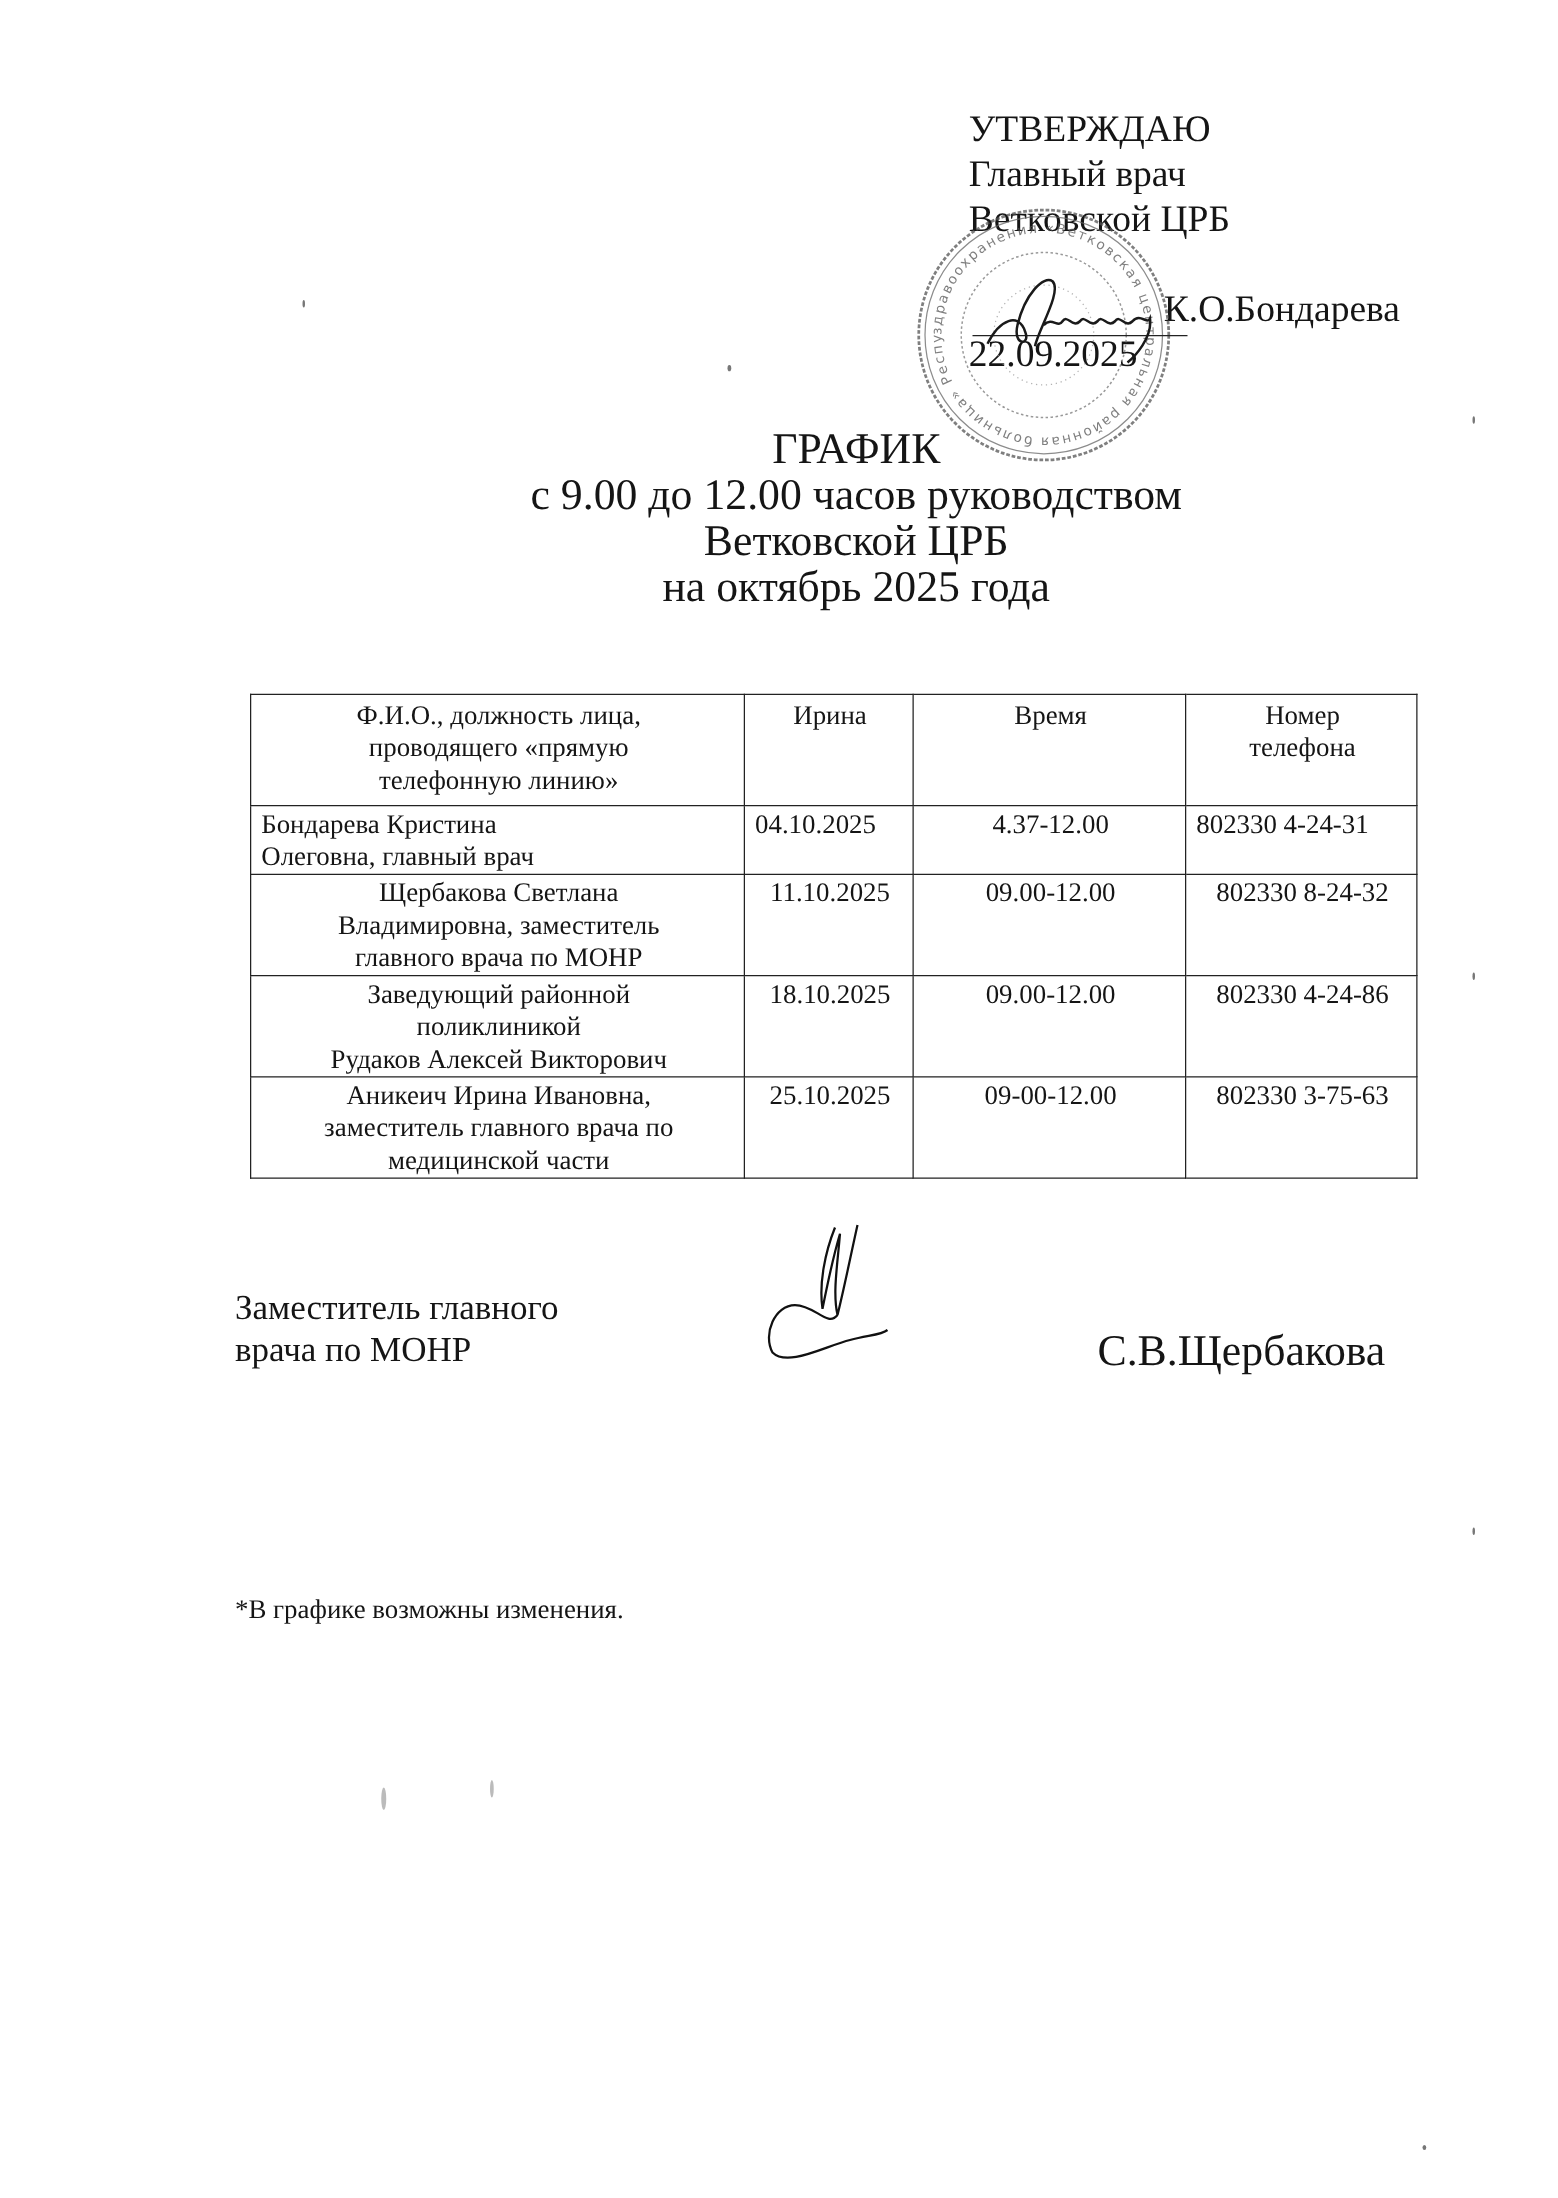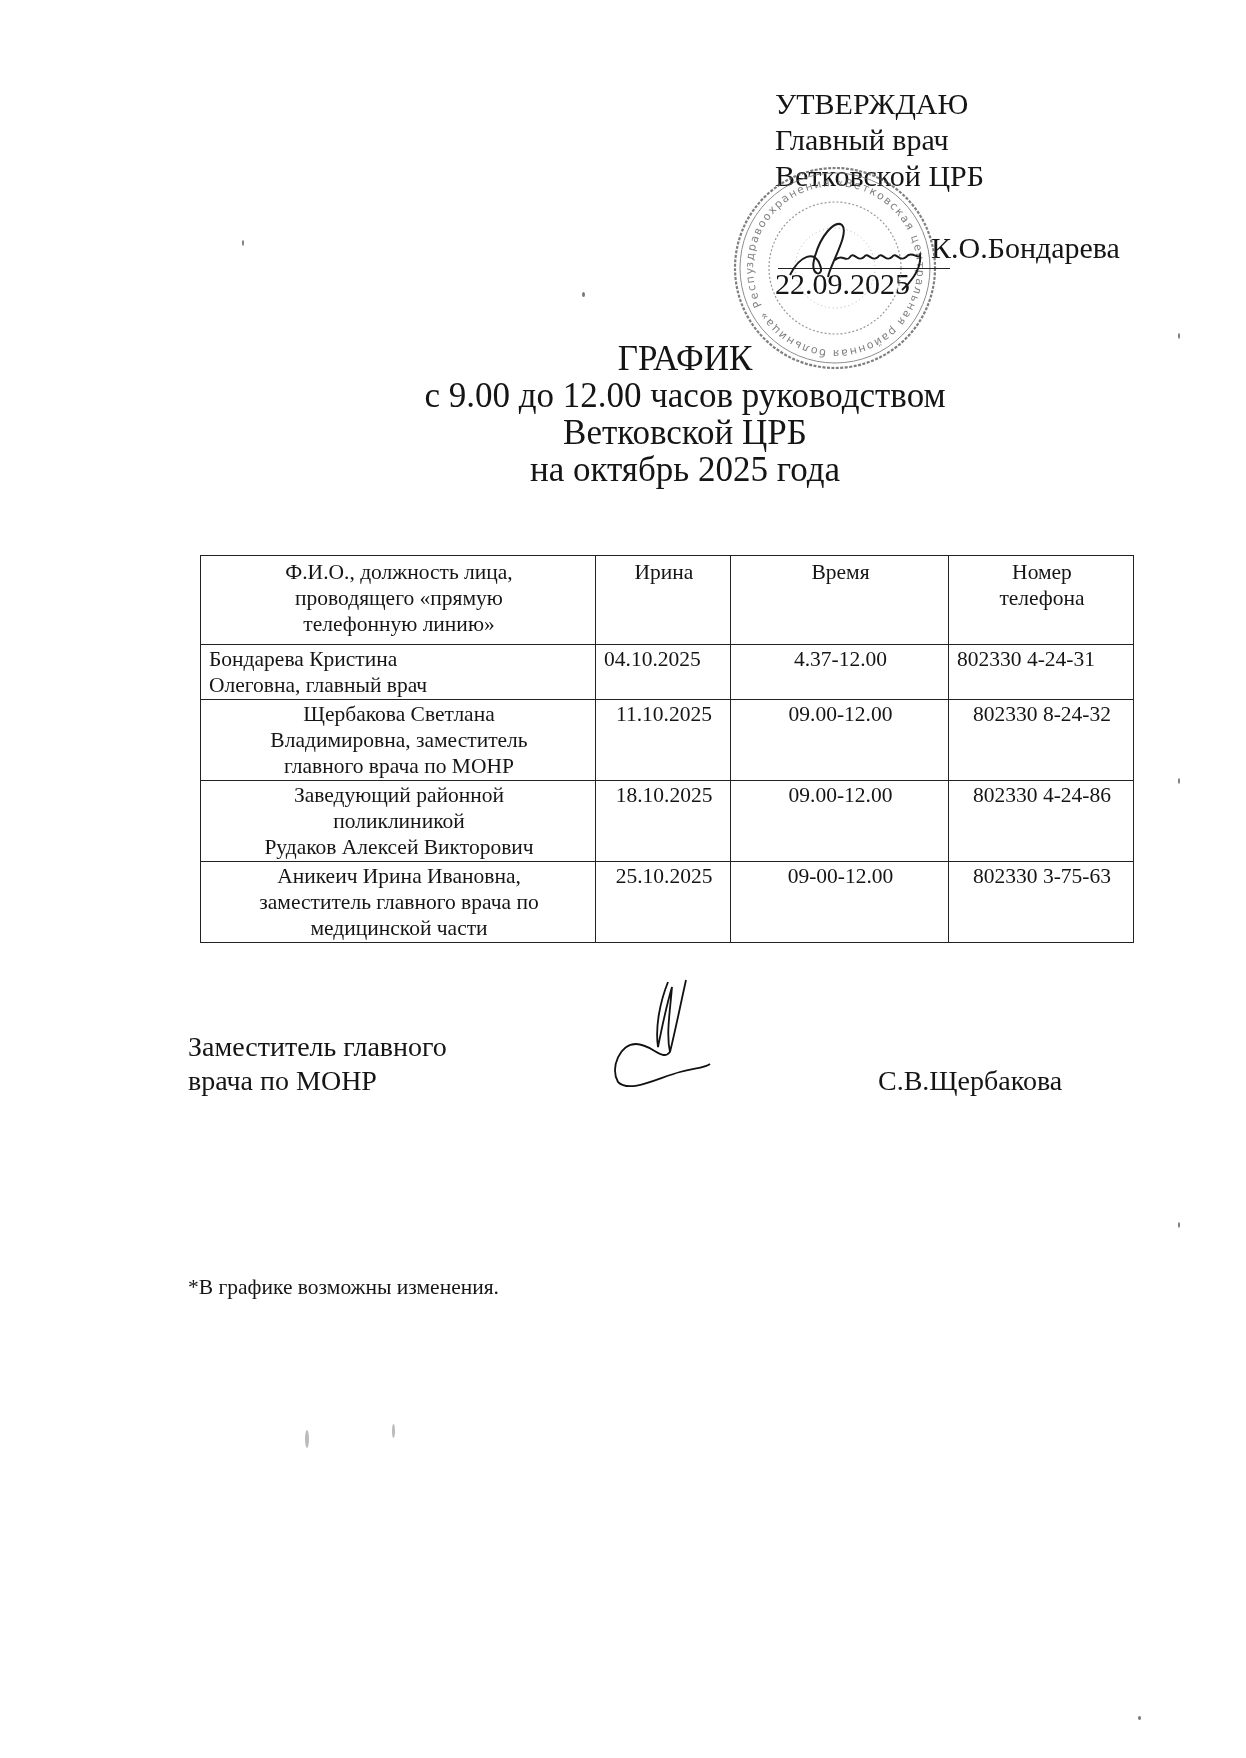--- a/index.html
+++ b/index.html
@@ -39,21 +39,21 @@
   .c3 { width: 203px; }
   .c4 { width: 170px; }
   tr.head th { height: 84px; }
   tr.r1 td { height: 52px; }
   tr.r2 td, tr.r3 td, tr.r4 td { height: 78px; text-align: center; }
   td.center { text-align: center; }
   td.date { text-align: left; padding-left: 8px; }
   .cell-line { display: block; white-space: nowrap; }
 
   .sign-block { left: 188px; top: 1030px; font-size: 28px; line-height: 34px; }
-  .sign-name { left: 878px; top: 1064px; font-size: 28px; line-height: 34px; white-space: nowrap; }
+  .sign-name { left: 878px; top: 1064px; font-size: 35px; line-height: 34px; white-space: nowrap; }
   .deputy-sig { left: 600px; top: 972px; width: 140px; height: 125px; pointer-events: none; }
 
   .footnote { left: 188px; top: 1274px; font-size: 21.5px; line-height: 26px; white-space: nowrap; }
 
   .speck { position: absolute; background: #777; border-radius: 50%; }
 </style>
 </head>
 <body>
 
 <div class="abs approval">

